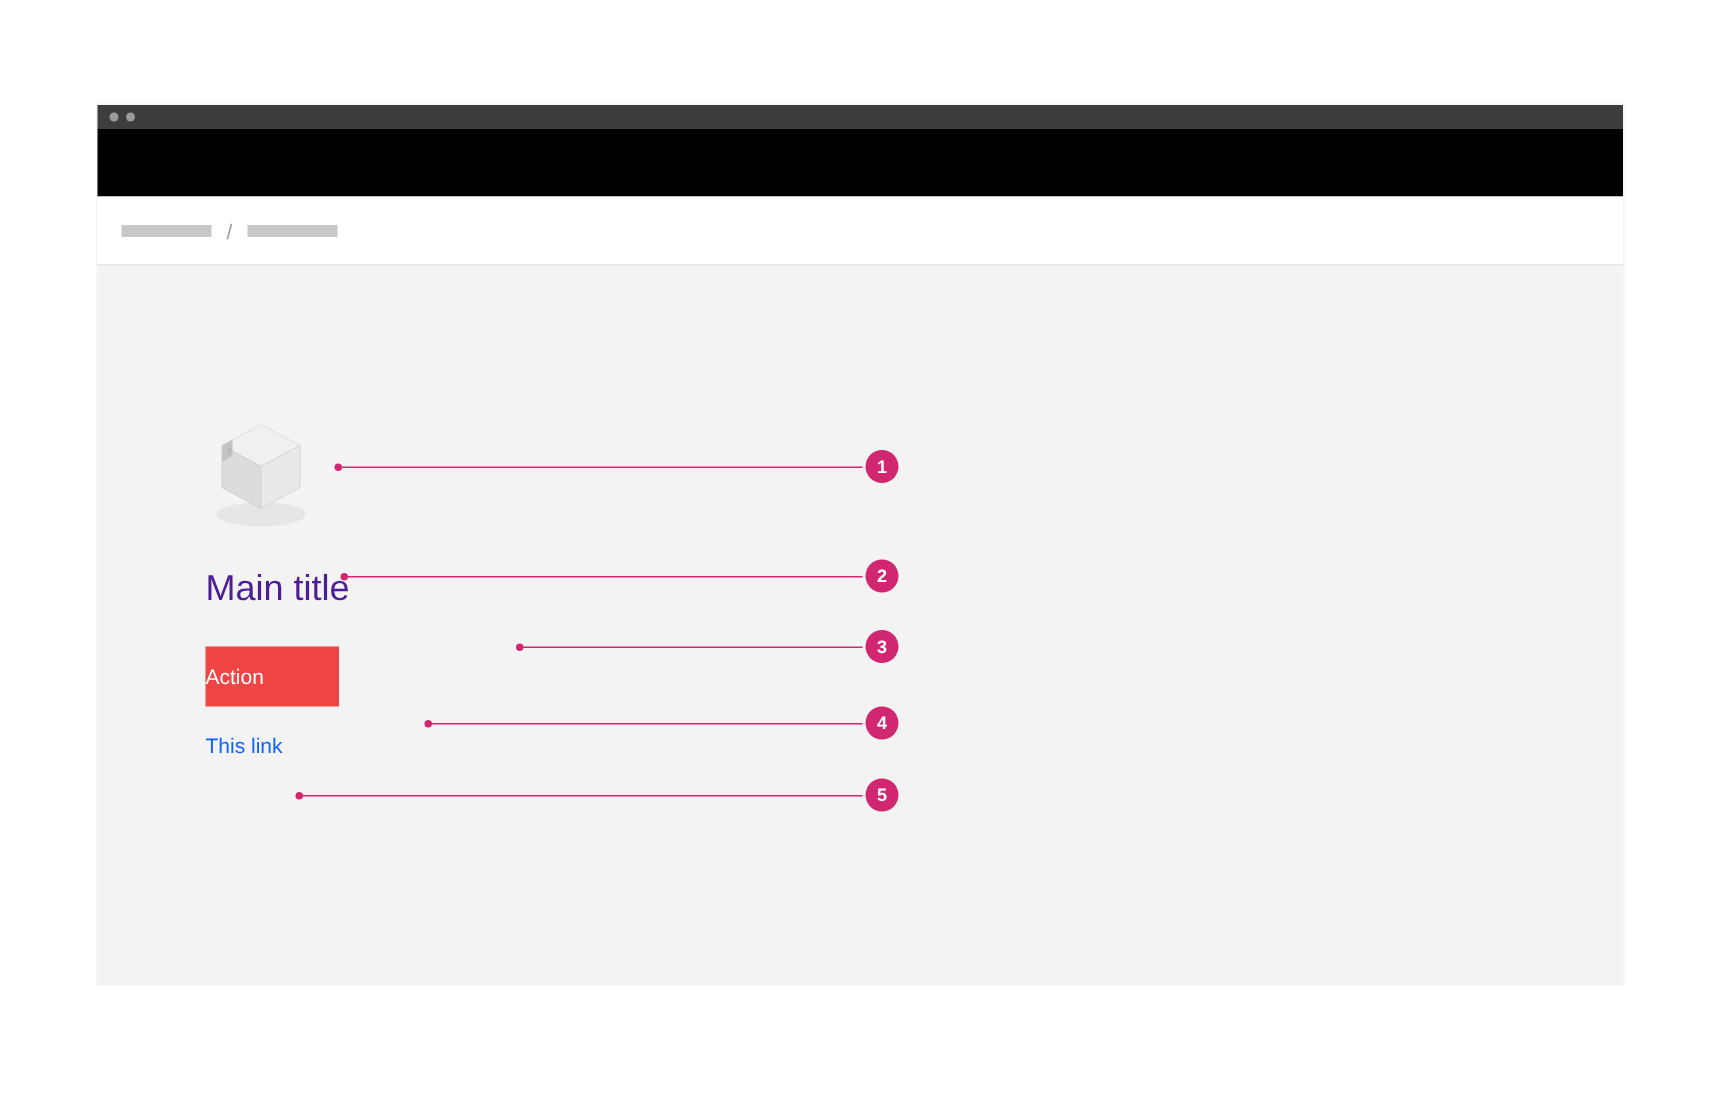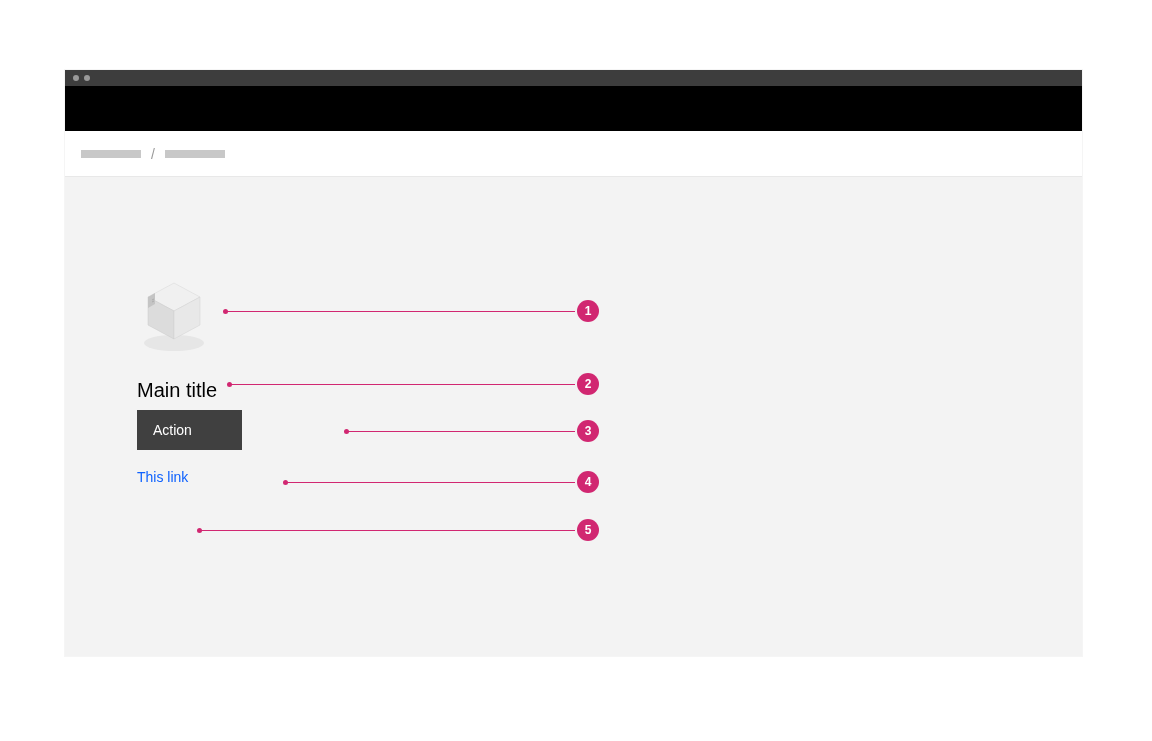--- a/index.html
+++ b/index.html
@@ -57,38 +57,38 @@
     top: 98px;
     width: 380px;
   }
   .box-illustration {
     width: 74px;
     height: 80px;
     position: relative;
     margin-bottom: 24px;
   }
   .main-title {
-    font-size: 20px;
+    font-size: 24px;
     font-weight: 400;
-    color: #000000;
-    margin-bottom: 8px;
+    color: #4c1d95;
+    margin-bottom: 24px;
   }
   .body-copy {
     font-size: 14px;
     color: #161616;
     line-height: 1.45;
     margin-bottom: 26px;
   }
   .action-btn {
     display: inline-block;
-    background: #404040;
+    background: #ef4444;
     color: #fff;
     font-size: 14px;
     border: none;
-    padding: 12px 50px 12px 16px;
+    padding: 12px 50px 12px 0;
     cursor: pointer;
     text-align: left;
     margin-bottom: 18px;
   }
   .text-link {
     display: inline-block;
     color: #0f62fe;
     font-size: 14px;
     text-decoration: none;
     cursor: pointer;

